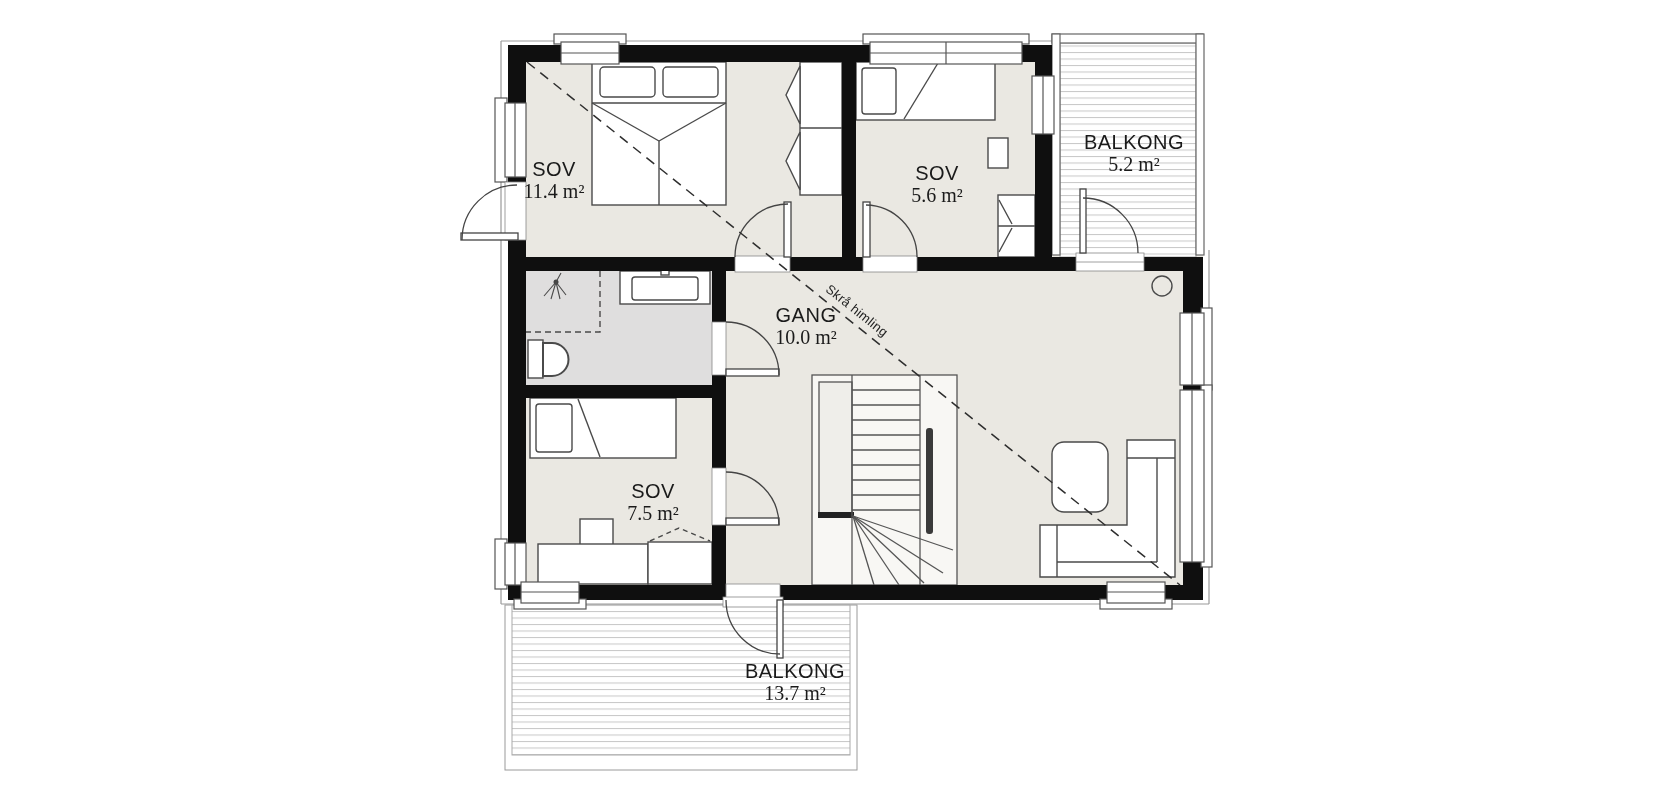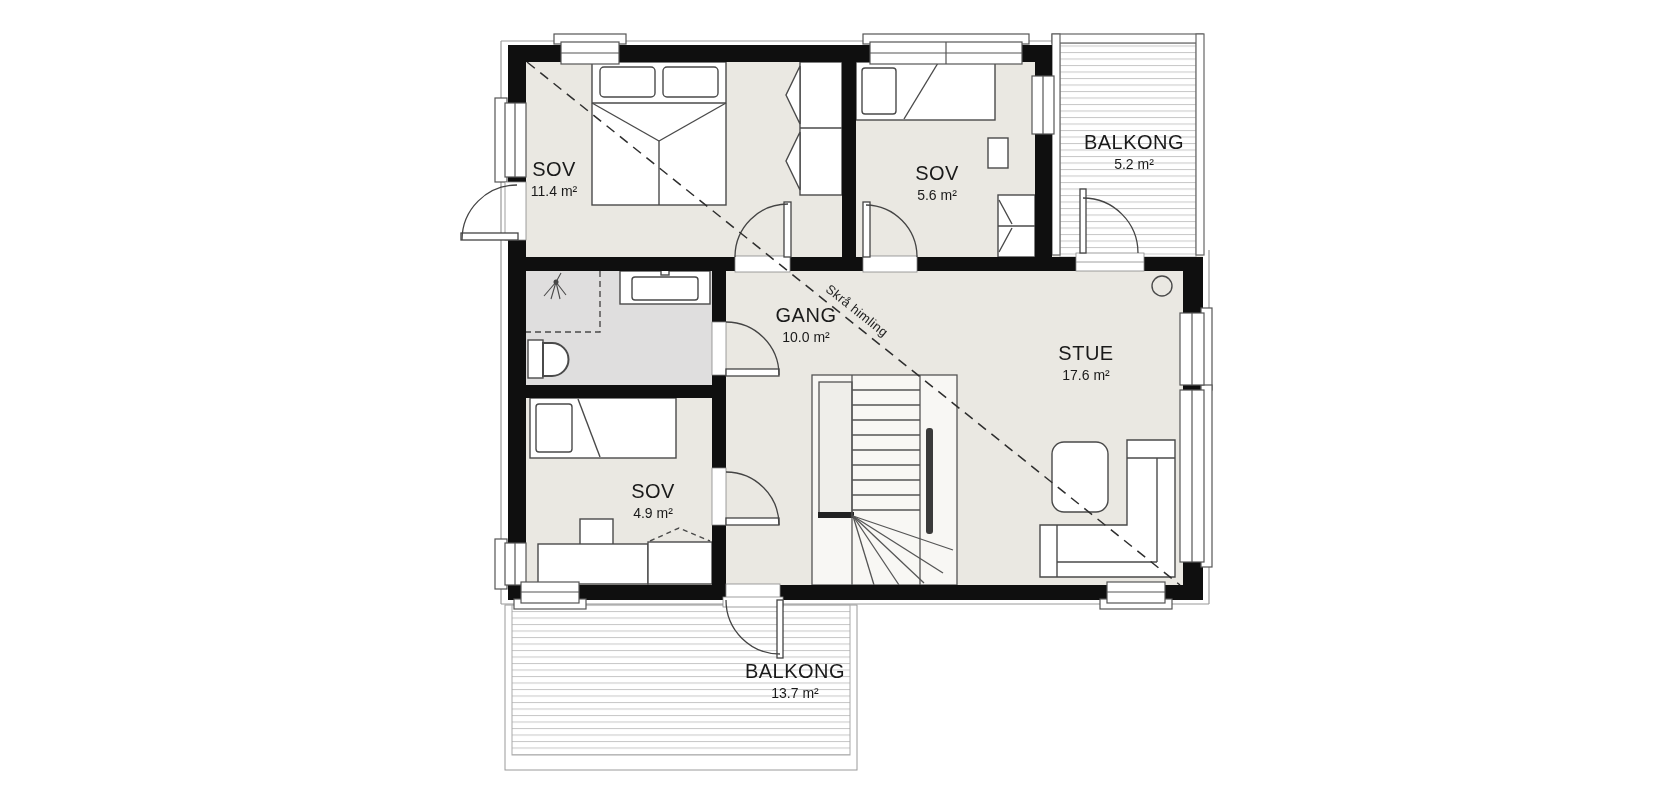--- a/index.html
+++ b/index.html
@@ -6,21 +6,21 @@
   .canvas{
     position:relative;width:1670px;height:800px;background:#ffffff;overflow:hidden;
     font-family:"Liberation Sans", sans-serif;
   }
   .canvas svg{position:absolute;left:0;top:0;}
   .lbl{
     position:absolute;width:160px;display:flex;flex-direction:column;
     text-align:center;color:#1a1a1a;line-height:22px;pointer-events:none;
   }
   .lbl .nm{font-size:20px;letter-spacing:0.5px;}
-  .lbl .ar{font-size:14px;}
+  .lbl .ar{font-size:20px;font-family:Liberation Serif, serif;}
   .annot{
     position:absolute;width:140px;text-align:center;font-size:13px;color:#222;
     transform:rotate(38.5deg);pointer-events:none;letter-spacing:0.3px;
   }
 </style>
 </head>
 <body>
 
 <div class="canvas">
 
@@ -267,27 +267,23 @@
     <span class="ar">5.6 m²</span>
   </div>
   <div class="lbl" style="left:1054px;top:131px">
     <span class="nm">BALKONG</span>
     <span class="ar">5.2 m²</span>
   </div>
   <div class="lbl" style="left:726px;top:304px">
     <span class="nm">GANG</span>
     <span class="ar">10.0 m²</span>
   </div>
-  <div class="lbl" style="left:1006px;top:342px">
-    <span class="nm">STUE</span>
-    <span class="ar">17.6 m²</span>
-  </div>
   <div class="lbl" style="left:573px;top:480px">
     <span class="nm">SOV</span>
-    <span class="ar">4.9 m²</span>
+    <span class="ar">7.5 m²</span>
   </div>
   <div class="lbl" style="left:715px;top:660px">
     <span class="nm">BALKONG</span>
     <span class="ar">13.7 m²</span>
   </div>
 
   <div class="annot" style="left:787px;top:303px">Skrå himling</div>
 </div>
 
 </body></html>

